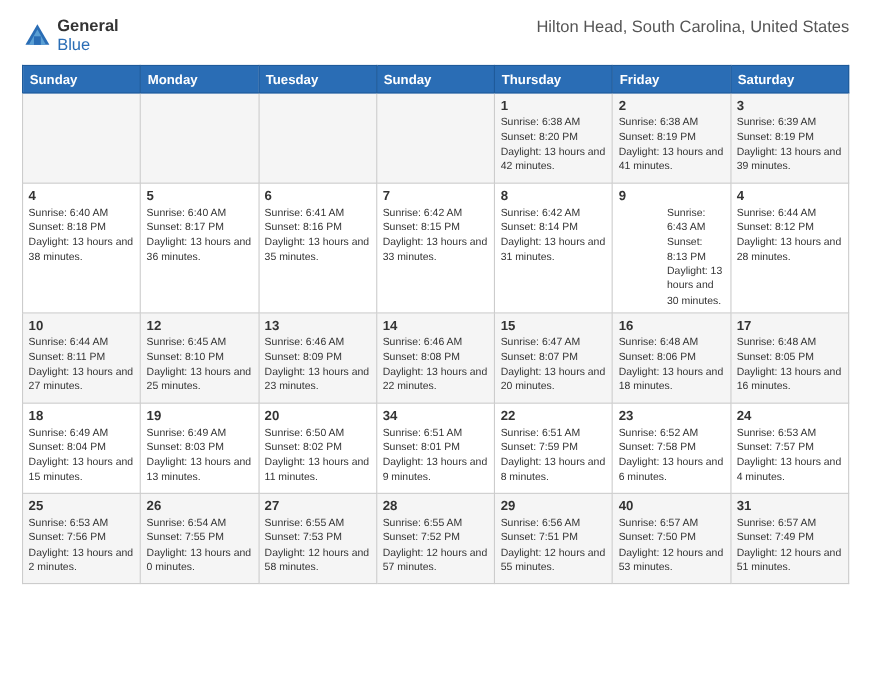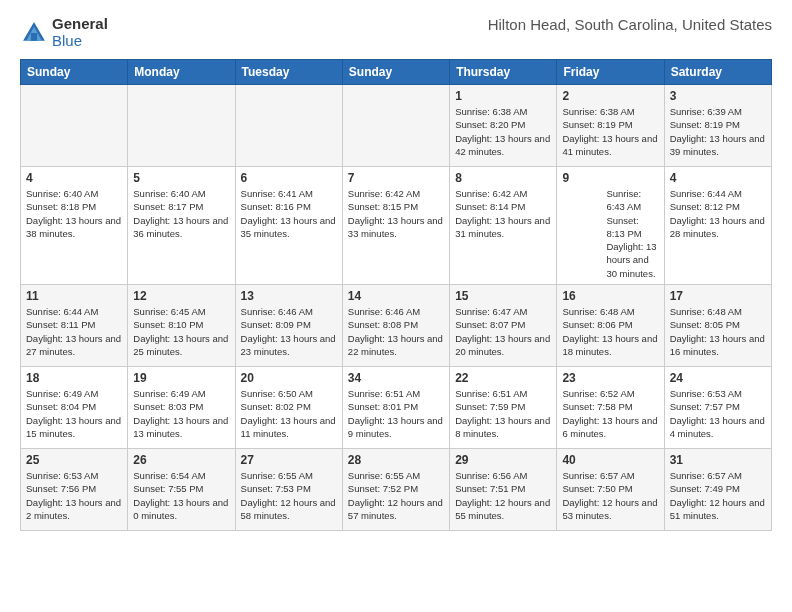--- a/index.html
+++ b/index.html
@@ -208,21 +208,21 @@
             </td>
             <td>
               <span class="day-number">4</span>
               <div class="day-info" style="white-space: pre-line;">Sunrise: 6:44 AM
 Sunset: 8:12 PM
 Daylight: 13 hours and 28 minutes.</div>
             </td>
           </tr>
           <tr>
             <td>
-              <span class="day-number">11</span>
+              <span class="day-number">10</span>
               <div class="day-info" style="white-space: pre-line;">Sunrise: 6:44 AM
 Sunset: 8:11 PM
 Daylight: 13 hours and 27 minutes.</div>
             </td>
             <td>
               <span class="day-number">12</span>
               <div class="day-info" style="white-space: pre-line;">Sunrise: 6:45 AM
 Sunset: 8:10 PM
 Daylight: 13 hours and 25 minutes.</div>
             </td>

